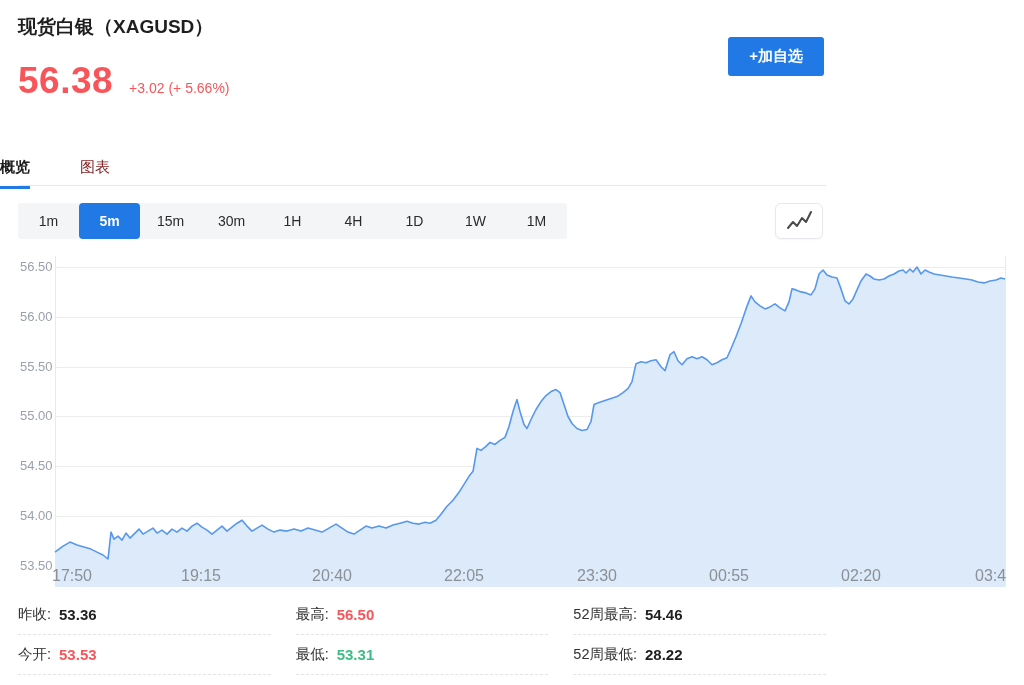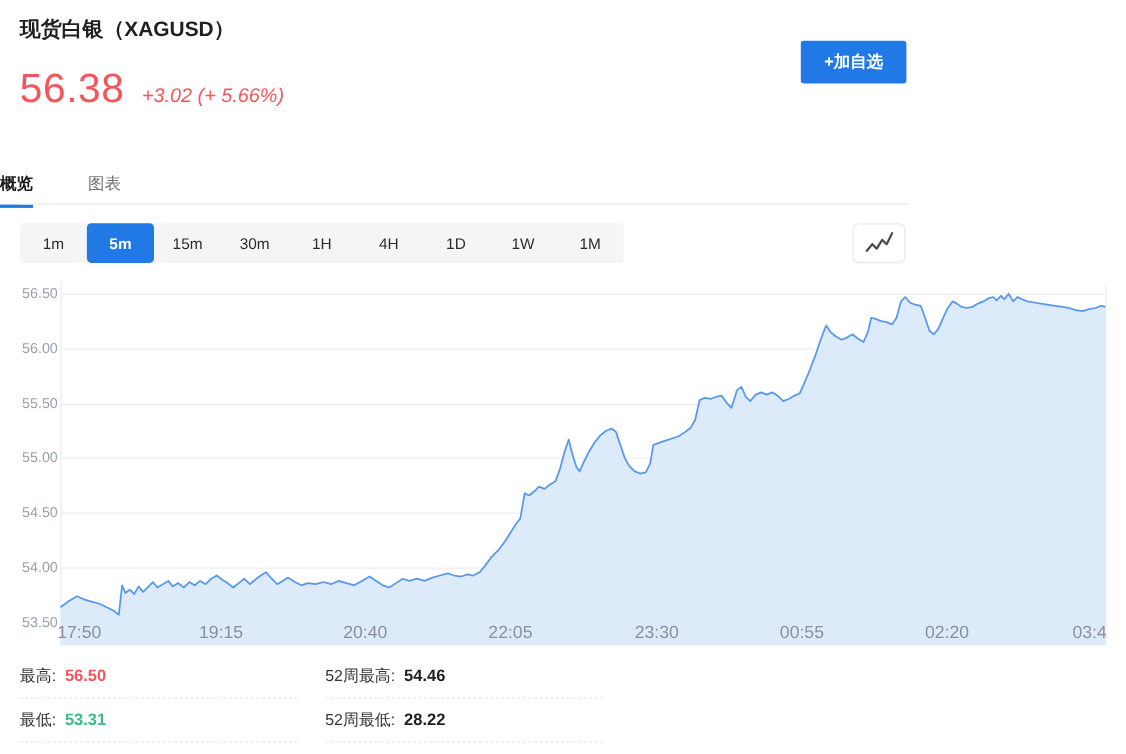--- a/index.html
+++ b/index.html
@@ -3,33 +3,33 @@
 <meta charset="utf-8">
 <style>
   * { margin:0; padding:0; box-sizing:border-box; }
   html,body { width:1024px; height:685px; background:#fff; overflow:hidden;
     font-family:"Liberation Sans","DejaVu Sans",sans-serif; }
   .page { position:relative; width:844px; height:685px; }
 
   
   .title { position:absolute; left:18px; top:14px; font-size:19px; font-weight:700; color:#1f1f1f; }
   .price-row { position:absolute; left:18px; top:60px; display:flex; align-items:baseline; }
-  .price { font-size:37px; font-weight:400; color:var(--red); letter-spacing:.5px; }
-  .change { font-size:18px; color:var(--red); margin-left:16px; font-weight:400;font-style:italic; }
+  .price { font-size:37px; font-weight:700; color:var(--red); letter-spacing:.5px; }
+  .change { font-size:14px; color:var(--red); margin-left:16px; font-weight:400; }
   .meta { position:absolute; left:18px; top:109px; font-size:14px; }
   .meta .lab { color:#333; font-weight:700; }
   .meta .tim { color:#9a9a9a; margin-left:4px; }
   .watch-btn { position:absolute; right:20px; top:37px; background:var(--accent); color:#fff;
     border:none; font-size:15px; padding:10px 21px; border-radius:3px; cursor:pointer;
     font-family:inherit;font-weight:bold; }
 
   
   .tabbar { position:absolute; left:0; top:152px; width:1024px; }
   .tabbar .inner { padding:0 0; display:flex; }
-  .tab { position:relative; font-size:15px; color:#737373; padding:6px 0 12px; margin-right:50px; cursor:pointer; }
+  .tab { position:relative; font-size:15px; color:#7f1d1d; padding:6px 0 12px; margin-right:50px; cursor:pointer; }
   .tab.active { color:#1a1a1a; font-weight:700; }
   .tab.active::after { content:""; position:absolute; left:0; right:0; bottom:0; height:3px; background:var(--accent); }
   .tab-divider { position:absolute; left:18px; right:18px; top:185px; height:1px; background:#e7e7e7; }
 
   
   .toolbar { position:absolute; left:18px; top:203px; right:18px; height:36px; }
   .ranges { display:inline-flex; background:#f4f5f6; border-radius:3px; height:36px; }
   .range-btn { width:61px; height:36px; border:none; background:transparent; font-size:14px;
     color:#2b2b2b; cursor:pointer; font-family:inherit; border-radius:4px; }
   .range-btn.active { background:var(--accent); color:#fff; font-weight:600; }
@@ -137,20 +137,30 @@
     <span class="xlab" style="left:446px">22:05</span>
     <span class="xlab" style="left:579px">23:30</span>
     <span class="xlab" style="left:711px">00:55</span>
     <span class="xlab" style="left:843px">02:20</span>
     <span class="xlab" style="left:977px">03:45</span>
   </div>
 
   <div class="stats">
     <div>
       <div class="stat-row">
+        <span class="stat-label">昨收:</span>
+        <span class="stat-value v-dark">53.36</span>
+      </div>
+      <div class="stat-row">
+        <span class="stat-label">今开:</span>
+        <span class="stat-value v-red">53.53</span>
+      </div>
+    </div>
+    <div>
+      <div class="stat-row">
         <span class="stat-label">最高:</span>
         <span class="stat-value v-red">56.50</span>
       </div>
       <div class="stat-row">
         <span class="stat-label">最低:</span>
         <span class="stat-value v-green">53.31</span>
       </div>
     </div>
     <div>
       <div class="stat-row">

